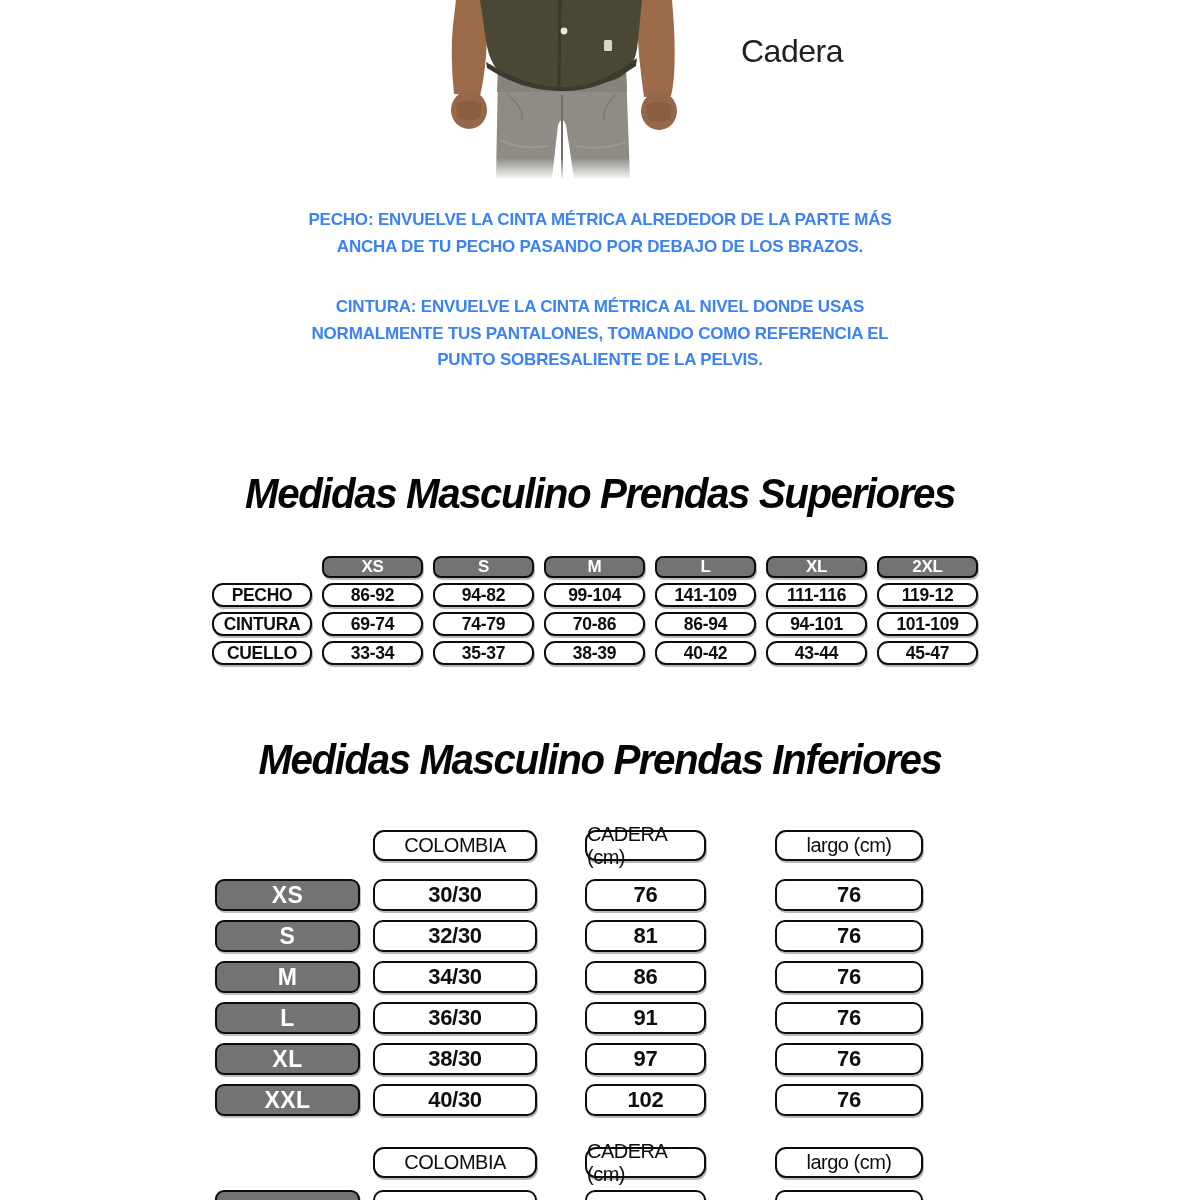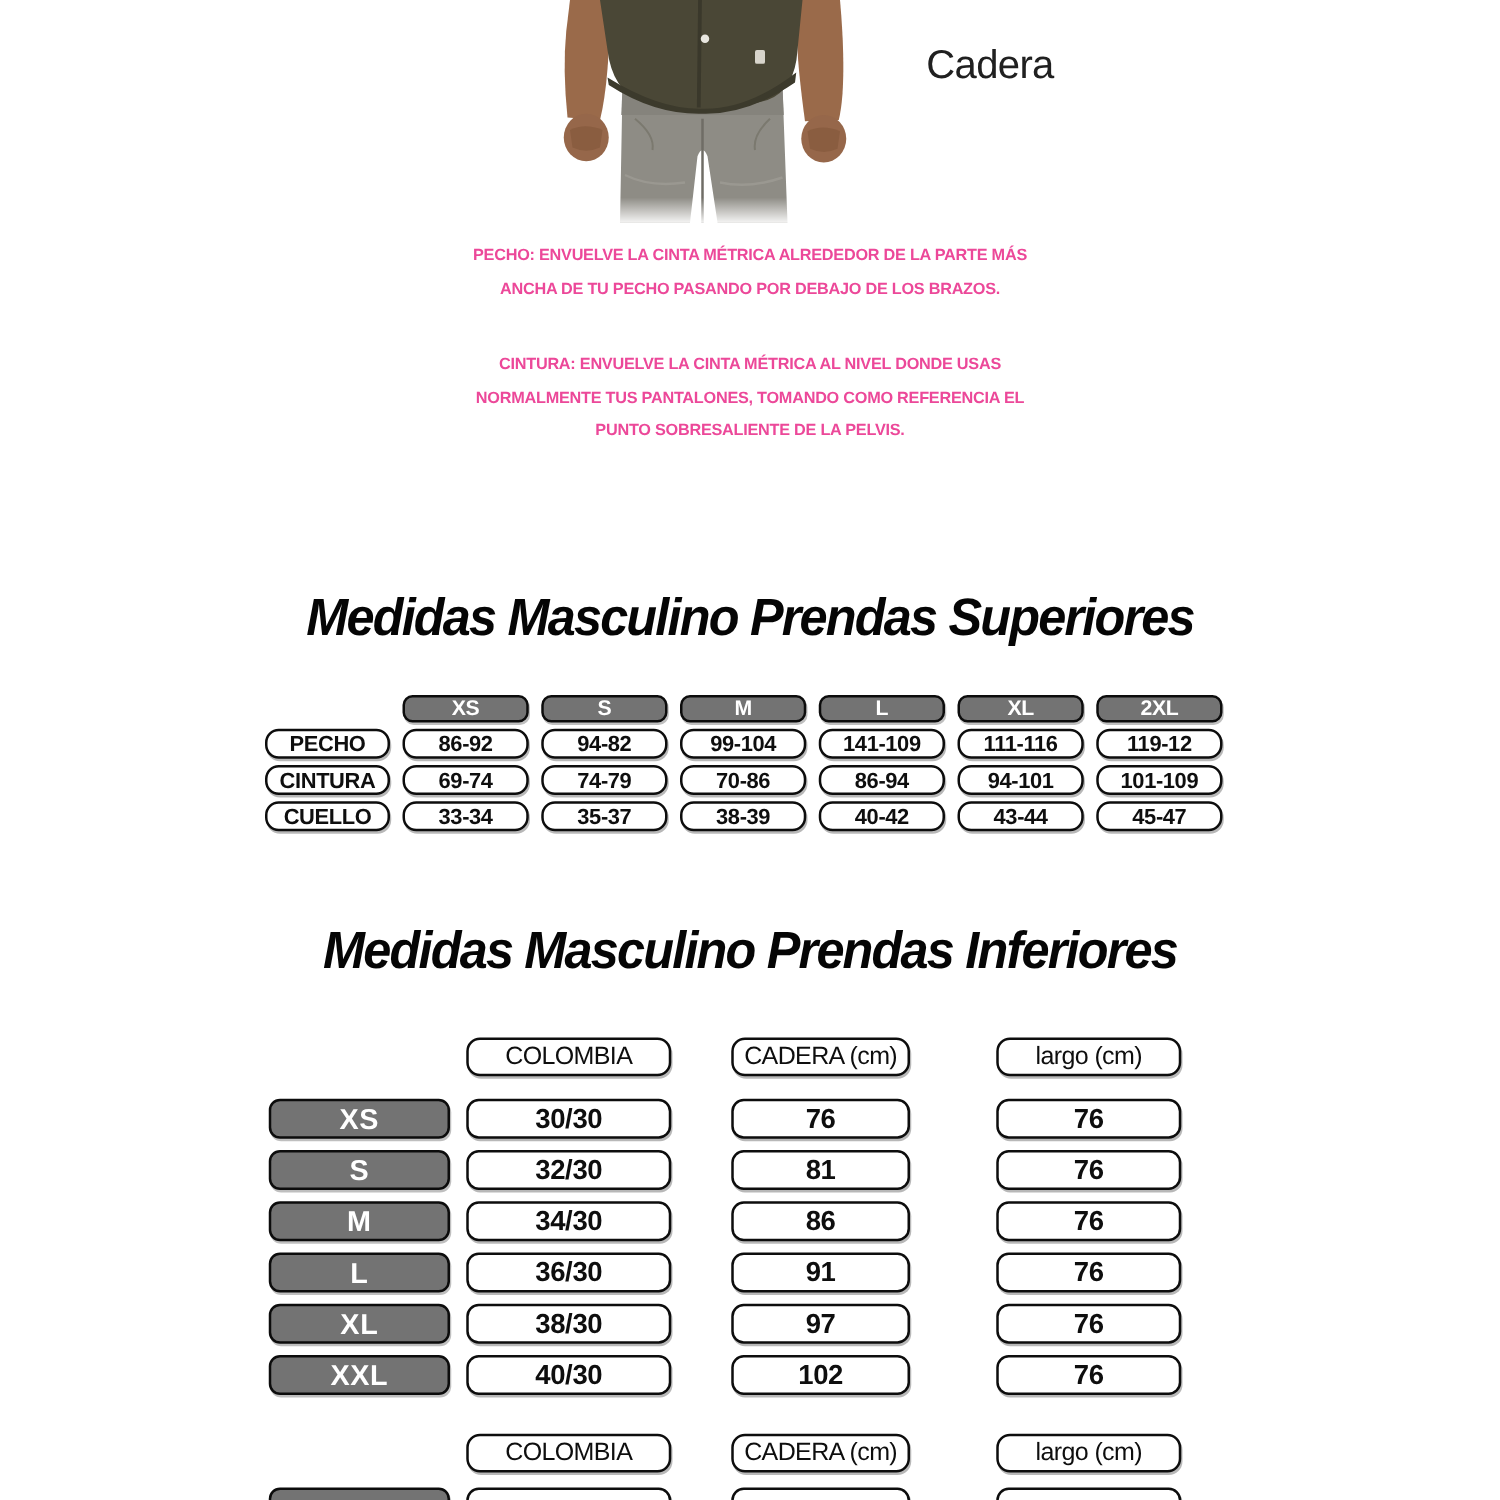--- a/index.html
+++ b/index.html
@@ -18,24 +18,24 @@
   .figure-svg { position:absolute; left:428px; top:0; }
   .dash-line-svg { position:absolute; left:492px; top:61px; }
   .cadera-label {
     position:absolute; left:741px; top:33px;
     font-size:32px; font-weight:500; letter-spacing:-0.5px; color:#202020;
   }
 
   
   .instructions { position:absolute; top:191px; left:0; width:1200px; text-align:center; }
   .instructions p {
-    margin:0 auto 34px auto;
+    margin:16px auto 34px auto;
     max-width:600px;
-    font-size:13px; line-height:26.5px;
-    font-weight:600; letter-spacing:-0.2px; color:#ec4899;
+    font-size:17px; line-height:26.5px;
+    font-weight:600; letter-spacing:-0.2px; color:#3b82f6;
   }
   .instructions p .body-text { white-space:pre-line; font-weight:600; }
   .instructions p strong { font-weight:800; }
 
   
   .section-title {
     position:absolute; left:0; width:1200px; text-align:center;
     font-size:42px; font-weight:900; font-style:italic;
     letter-spacing:-1.5px; color:#050505;
     transform:scaleX(0.96);
@@ -75,21 +75,21 @@
   .inf-table-2 { top:1147px; }
   .inf-row { display:flex; margin-bottom:9px; }
   .inf-header-row { margin-left:158px; margin-bottom:18px; }
   .inf-table-2 .inf-header-row { margin-bottom:12px; }
   .inf-header-row .pill {
     height:31px; font-weight:400; font-size:20px; border-width:2px;
     letter-spacing:-0.5px;
   }
   .inf-row .c-label { width:145px; margin-right:13px; }
   .inf-row .c-0 { width:164px; margin-right:48px; }
-  .inf-row .c-1 { width:143px; margin-right:69px; }
+  .inf-row .c-1 { width:121px; margin-right:69px; }
   .inf-row .c-2 { width:148px; margin-right:11px; }
   .inf-row .val { height:32px; font-size:22px; border-radius:10px; }
   .inf-row .pill.black { height:32px; font-size:23px; border-radius:9px; letter-spacing:0.5px; }
 </style>
 </head>
 <body>
 
 <div class="page">
 
   <div class="hero">

